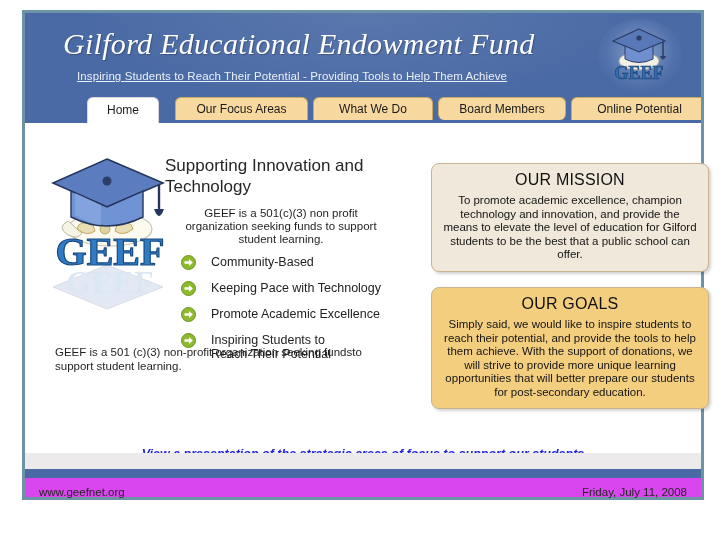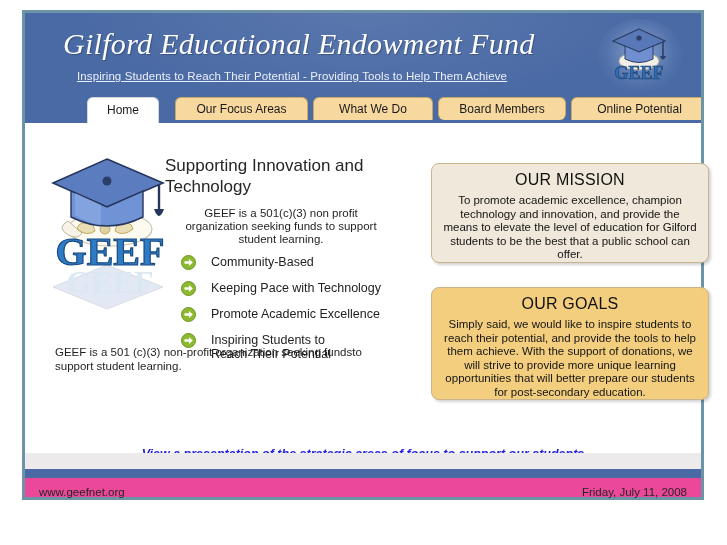--- a/index.html
+++ b/index.html
@@ -185,21 +185,21 @@
 
   
   .panel {
     position: absolute;
     left: 406px;
     width: 278px;
     border: 1px solid #c9b48d;
     border-radius: 8px;
     box-sizing: border-box;
     box-shadow: 2px 2px 3px rgba(0,0,0,0.18);
-    padding: 7px 10px 0 10px;
+    padding: 7px 10px 9px 10px;
   }
   .panel.mission {
     top: 40px;
     background: #f0e8da;
   }
   .panel.goals {
     top: 164px;
     background: #f3ce7e;
   }
   .panel-title {
@@ -254,21 +254,21 @@
     background: #4a6aa5;
   }
 
   
   .footer {
     position: absolute;
     left: 0;
     top: 465px;
     right: 0;
     bottom: 0;
-    background: #ec4899;
+    background: #d946ef;
     padding-left: 16px;
   }
   .footer-left {
     position: absolute;
     left: 14px;
     top: 8px;
     font-size: 11.5px;
     color: #262626;
   }
   .footer-right {

